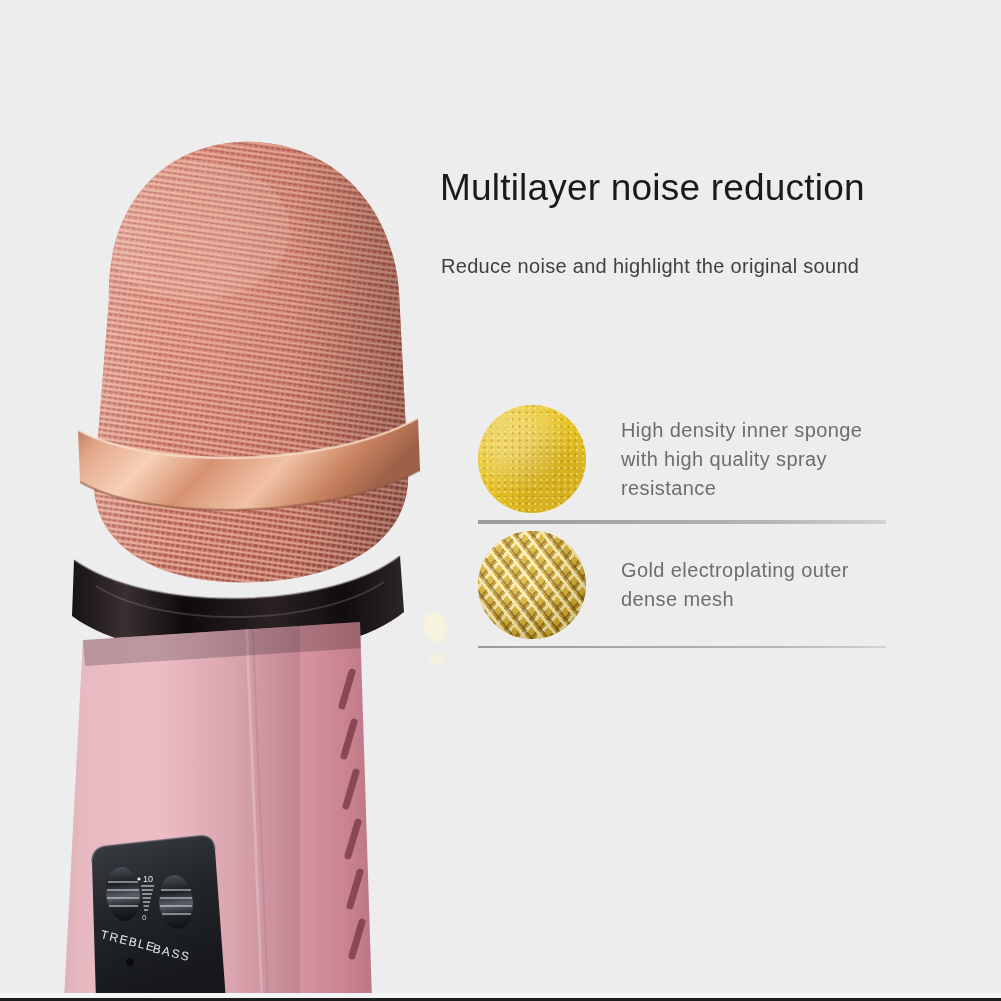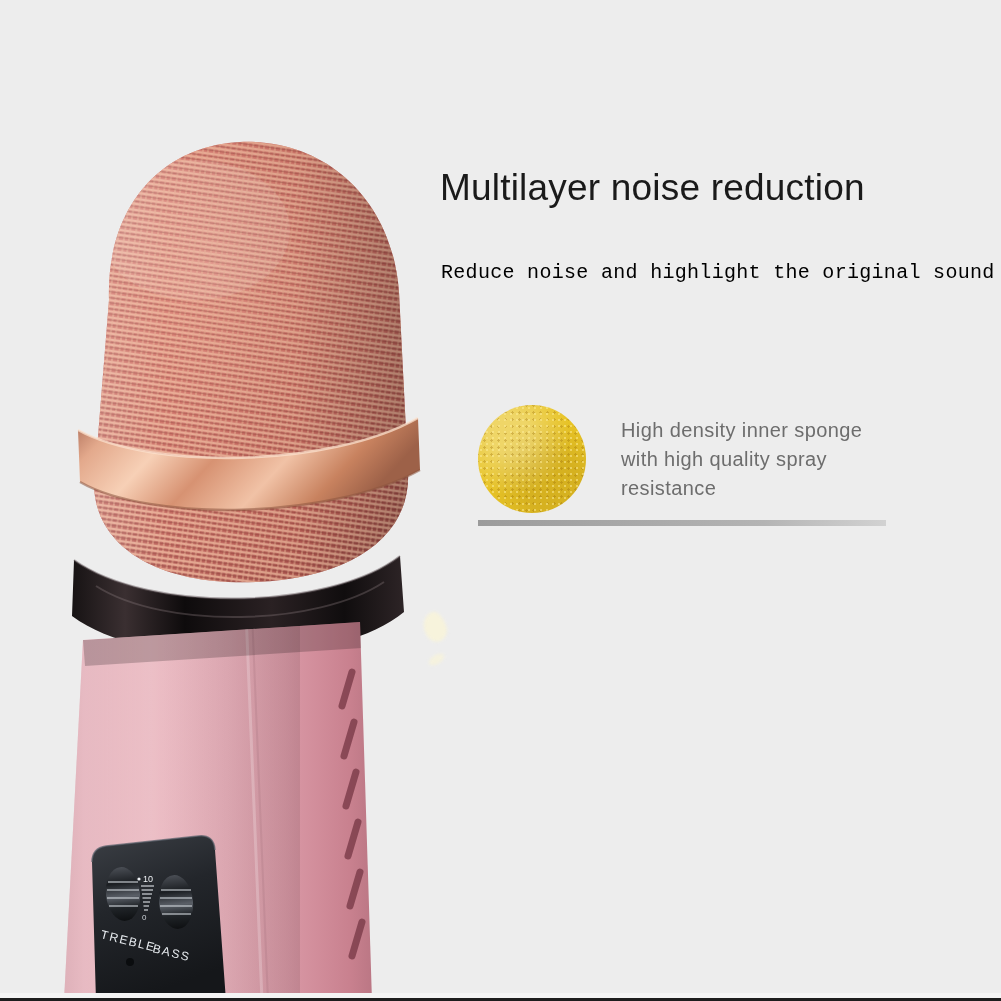--- a/index.html
+++ b/index.html
@@ -27,26 +27,25 @@
     font-size: 37px;
     font-weight: 400;
     color: #1a1a1a;
     letter-spacing: 0.2px;
     white-space: nowrap;
     line-height: 1.15;
   }
   .subhead {
     position: absolute;
     left: 441px;
-    top: 261px;
+    top: 255px;
     font-size: 20px;
-    color: #000000;
+    color: #404040;
     letter-spacing: 0.3px;
     white-space: nowrap;
-    font-family: Liberation Mono, monospace;
   }
 
   
   .features {
     position: absolute;
     left: 478px;
     top: 398px;
     width: 408px;
   }
   .feature-row {
@@ -368,20 +367,27 @@
     <div class="feature-row">
       <div class="swatch sw-sponge">
         <div class="speck"></div>
       </div>
       <div class="feature-text">High density inner sponge with high quality spray resistance</div>
     </div>
     <div class="divider"></div>
 
     <div class="divider"></div>
 
+    <div class="feature-row">
+      <div class="swatch sw-mesh">
+        <div class="weave"></div>
+        <div class="mesh-shade"></div>
+      </div>
+      <div class="feature-text">Gold electroplating outer dense mesh</div>
+    </div>
     <div class="divider"></div>
 
   </div>
 
   <div class="bottom-white"></div>
   <div class="bottom-dark"></div>
 
 </div>
 
 </body></html>

